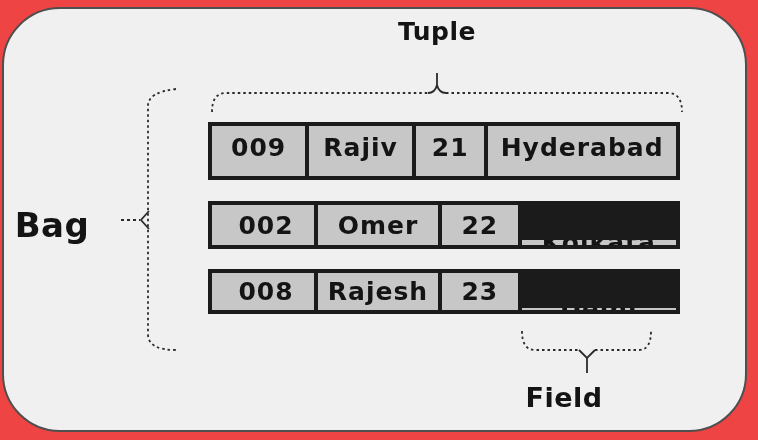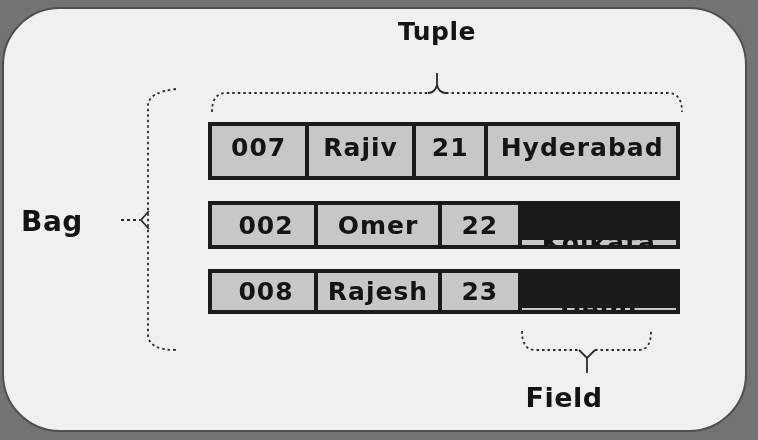--- a/index.html
+++ b/index.html
@@ -1,33 +1,33 @@
 <!DOCTYPE html>
 <html style="--panel-fill: #f0f0f1; --panel-border: #4f4f4f; --cell-fill: #c7c7c7; --cell-border: #1b1b1b; --text: #141414; --brace: #2b2b2b;"><head>
 <meta charset="utf-8">
 <style>
   html,body{margin:0;padding:0;background:#fdfdfd;}
   .stage{
     position:relative;width:758px;height:440px;overflow:hidden;
     font-family:"DejaVu Sans","Liberation Sans",sans-serif;
-    background:#737373;
+    background:#ef4444;
   }
   .panel{
     position:absolute;left:2px;top:7px;width:741px;height:421px;
     background:var(--panel-fill,#f0f0f1);
     border:2px solid var(--panel-border,#4f4f4f);
     border-radius:58px;
   }
   .overlay{position:absolute;left:0;top:0;width:758px;height:440px;pointer-events:none;}
   .label{
     position:absolute;color:var(--text,#141414);font-weight:700;
     text-align:center;white-space:nowrap;letter-spacing:.5px;
   }
   .label.tuple{left:387px;top:17px;width:100px;font-size:25px;}
-  .label.bag{left:12px;top:205px;width:80px;font-size:28px;}
+  .label.bag{left:12px;top:205px;width:80px;font-size:34px;}
   .label.field{left:514px;top:382px;width:100px;font-size:27px;}
   .row{
     position:absolute;left:208px;width:472px;display:flex;
     border:4px solid var(--cell-border,#1b1b1b);
     background:var(--cell-border,#1b1b1b);
     box-sizing:border-box;
   }
   .row.r1{top:122px;height:58px;}
   .row.r2{top:201px;height:48px;}
   .row.r3{top:269px;height:45px;}
@@ -70,21 +70,21 @@
       <path stroke-dasharray="2.5 3" d="M 522 331 Q 522 350 535 350 L 579 350 M 595 350 L 639 350 Q 651 350 651 331"></path>
       <path stroke-dasharray="none" d="M 579 350 L 587 358 L 595 350 M 587 358 L 587 373"></path>
     </g>
   </svg>
 
   <div class="label tuple">Tuple</div>
   <div class="label bag">Bag</div>
   <div class="label field">Field</div>
 
   <div class="row r1">
-    <div class="cell c1">007</div>
+    <div class="cell c1">009</div>
     <div class="cell c2">Rajiv</div>
     <div class="cell c3">21</div>
     <div class="cell c4">Hyderabad</div>
   </div>
 
   <div class="row r2">
     <div class="cell c1">002</div>
     <div class="cell c2">Omer</div>
     <div class="cell c3">22</div>
     <div class="cell c4">Kolkata</div>

